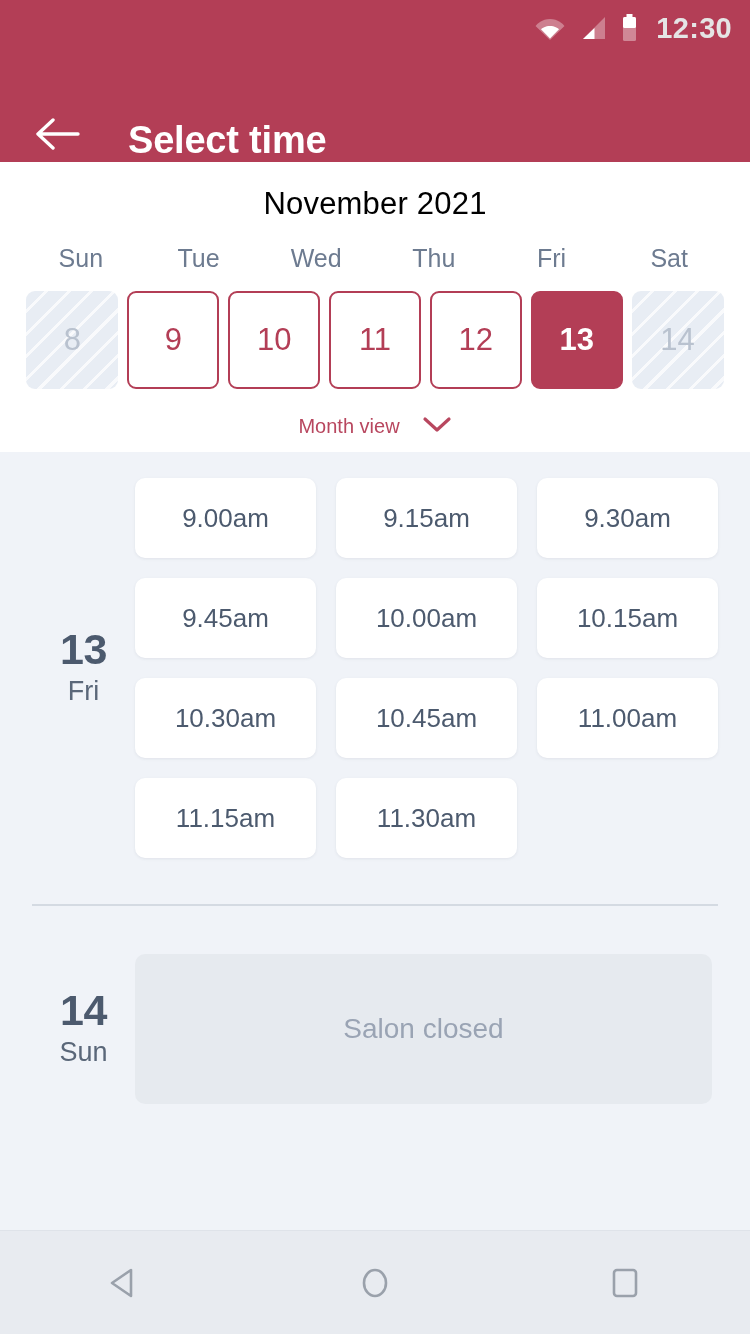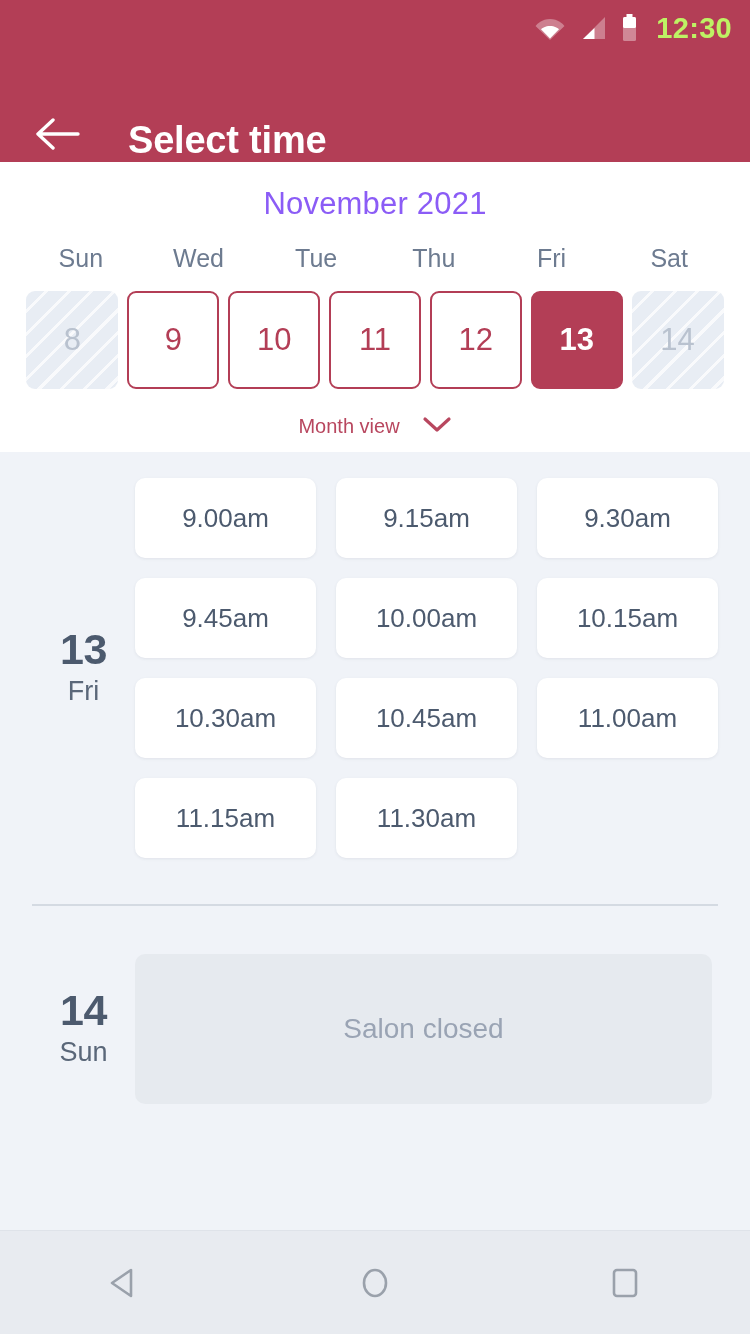--- a/index.html
+++ b/index.html
@@ -21,21 +21,21 @@
     height: 56px;
     background: #b33e56;
     display: flex;
     align-items: center;
     justify-content: flex-end;
     padding: 0 18px 0 0;
     gap: 14px;
   }
   .status-icon { display: flex; align-items: center; }
   .status-time {
-    color: #bef264;
+    color: #e5e5e5;
     font-size: 29px;
     font-weight: bold;
     letter-spacing: 0.3px;
     line-height: 1;
     margin-left: 4px;
   }
 
   
   .app-bar {
     height: 106px;
@@ -63,21 +63,21 @@
 
   
   .calendar-panel {
     background: #ffffff;
     padding-top: 24px;
     padding-bottom: 14px;
   }
   .month-label {
     text-align: center;
     font-size: 31px;
-    color: #8b5cf6;
+    color: #000000;
     font-weight: normal;
     letter-spacing: 0.2px;
     padding-bottom: 22px;
   }
   .dow-row, .days-row {
     display: flex;
     padding: 0 22px;
   }
   .dow-cell {
     flex: 1;
@@ -267,22 +267,22 @@
   </span>
   <span class="app-title">Select time</span>
 </div>
 
 <div class="calendar-panel">
 
   <div class="month-label">November 2021</div>
 
   <div class="dow-row">
     <div class="dow-cell">Sun</div>
+    <div class="dow-cell">Tue</div>
     <div class="dow-cell">Wed</div>
-    <div class="dow-cell">Tue</div>
     <div class="dow-cell">Thu</div>
     <div class="dow-cell">Fri</div>
     <div class="dow-cell">Sat</div>
   </div>
 
   <div class="days-row">
     <div class="day-cell-wrap">
       <div class="day-cell disabled">8</div>
     </div>
     <div class="day-cell-wrap">

